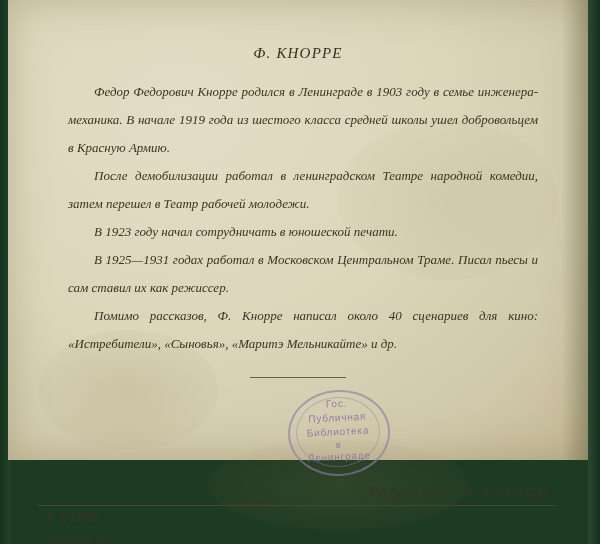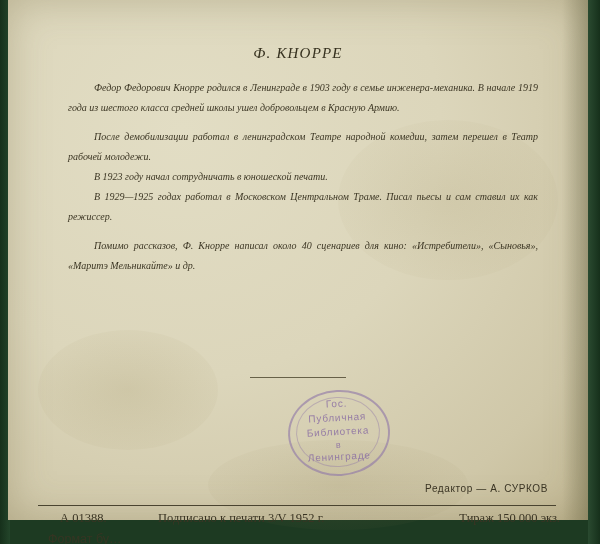--- a/index.html
+++ b/index.html
@@ -20,21 +20,21 @@
     height: 544px;
     background: #1d3a22;
   }
 
   
   #paper {
     position: absolute;
     left: 8px;
     top: 0px;
     width: 580px;
-    height: 520px;
+    height: 460px;
     background:
       radial-gradient(ellipse at 30% 25%, #e2ddc4 0%, #dcd6bb 45%, #cfc7a8 80%, #c2b894 100%);
     box-shadow: inset 0 0 40px rgba(120,110,70,0.35);
   }
   
   #paper:after {
     content: "";
     position: absolute;
     right: 0; top: 0;
     width: 26px; height: 100%;
@@ -67,31 +67,30 @@
     letter-spacing: 1.2px;
     color: #36311f;
   }
 
   .body-text {
     position: absolute;
     top: 78px;
     left: 60px;
     width: 470px;
     font-style: italic;
-    font-size: 10px;
-    line-height: 20px;
+    font-size: 13px;
+    line-height: 28px;
     text-align: justify;
     color: #3b3523;
   }
   .body-text p {
     margin: 0 0 0 0;
     text-indent: 26px;
   }
   .body-text p.gap {
-    margin-top: 9px;
   }
 
   
   .rule {
     position: absolute;
     top: 377px;
     left: 242px;
     width: 96px;
     height: 1px;
     background: #4a432c;
@@ -140,41 +139,41 @@
   #stamp .l4 { top: 52px; font-size: 9px; }
   #stamp .l5 { top: 63px; }
 
   .editor {
     position: absolute;
     top: 483px;
     left: 0;
     width: 540px;
     text-align: right;
     font-family: "Liberation Sans", sans-serif;
-    font-size: 10px;
+    font-size: 15px;
     letter-spacing: .6px;
     color: #3a3423;
   }
 
   .hr-main {
     position: absolute;
     top: 505px;
     left: 30px;
     width: 518px;
     height: 1px;
     background: #4a4430;
   }
 
   .imprint {
     position: absolute;
     top: 511px;
-    left: 42px;
+    left: 28px;
     width: 518px;
     height: 18px;
-    font-family: Liberation Serif, serif;
+    font-family: Liberation Mono, monospace;
     font-size: 12.5px;
     color: #3a3423;
   }
   .imprint .col-a { position: absolute; left: 10px; top: 0; }
   .imprint .col-b { position: absolute; left: 108px; top: 0; }
   .imprint .col-c { position: absolute; right: 8px; top: 0; }
 
   .imprint2 {
     position: absolute;
     top: 532px;
@@ -214,21 +213,21 @@
     <div class="stain" style="left:200px;top:440px;width:260px;height:90px;background:radial-gradient(ellipse,rgba(140,125,80,0.16),rgba(140,125,80,0));"></div>
 
     <div id="content">
 
       <div class="title">Ф. КНОРРЕ</div>
 
       <div class="body-text">
         <p>Федор Федорович Кнорре родился в Ленинграде в 1903 году в семье инженера-механика. В начале 1919 года из шестого класса средней школы ушел добровольцем в Красную Армию.</p>
         <p class="gap">После демобилизации работал в ленинградском Театре народной комедии, затем перешел в Театр рабочей молодежи.</p>
         <p>В 1923 году начал сотрудничать в юношеской печати.</p>
-        <p>В 1929—1925 годах работал в Московском Центральном Траме. Писал пьесы и сам ставил их как режиссер.</p>
+        <p>В 1925—1931 годах работал в Московском Центральном Траме. Писал пьесы и сам ставил их как режиссер.</p>
         <p class="gap">Помимо рассказов, Ф. Кнорре написал около 40 сценариев для кино: «Истребители», «Сыновья», «Маритэ Мельникайте» и др.</p>
       </div>
 
       <div class="rule"></div>
 
       <div id="stamp">
         <div class="ring"></div>
         <div class="ring2"></div>
         <div class="l l1">Гос.</div>
         <div class="l l2">Публичная</div>
@@ -236,21 +235,19 @@
         <div class="l l4">в</div>
         <div class="l l5">Ленинграде</div>
       </div>
 
       <div class="editor">Редактор — А. СУРКОВ</div>
 
       <div class="hr-main"></div>
 
       <div class="imprint">
         <span class="col-a">А 01388.</span>
-        <span class="col-b">Подписано к печати 3/V 1952 г.</span>
-        <span class="col-c">Тираж 150 000 экз.</span>
       </div>
 
       <div class="imprint2">Формат бу…</div>
 
     </div>
   </div>
 </div>
 
 </body></html>

